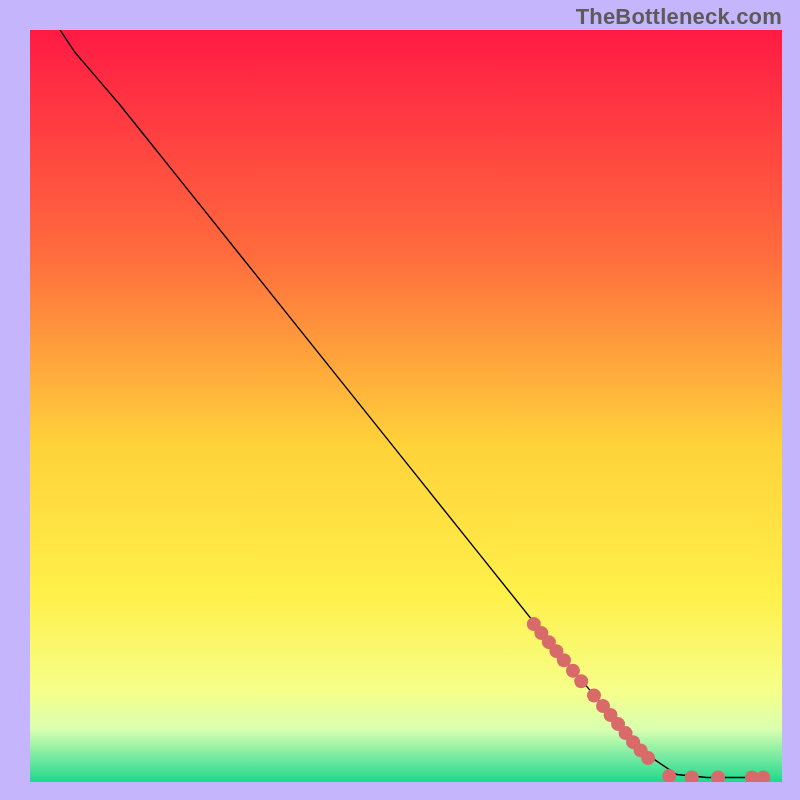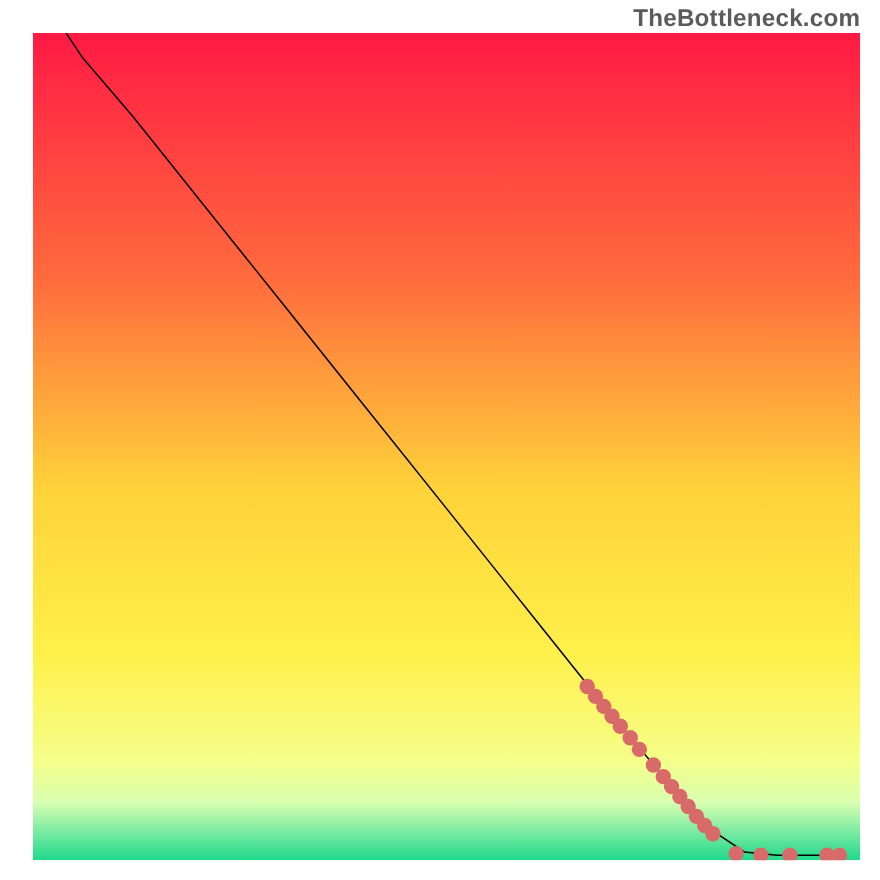--- a/index.html
+++ b/index.html
@@ -8,21 +8,21 @@
     background: #000;
     width: 800px;
     height: 800px;
     overflow: hidden;
     font-family: Arial, Helvetica, sans-serif;
   }
   .frame {
     position: relative;
     width: 800px;
     height: 800px;
-    background: #ffffff;
+    background: #c4b5fd;
   }
   .attribution {
     position: absolute;
     top: 4px;
     right: 18px;
     font-size: 22px;
     font-weight: 600;
     color: #5b5b5b;
     letter-spacing: 0.2px;
     z-index: 5;

